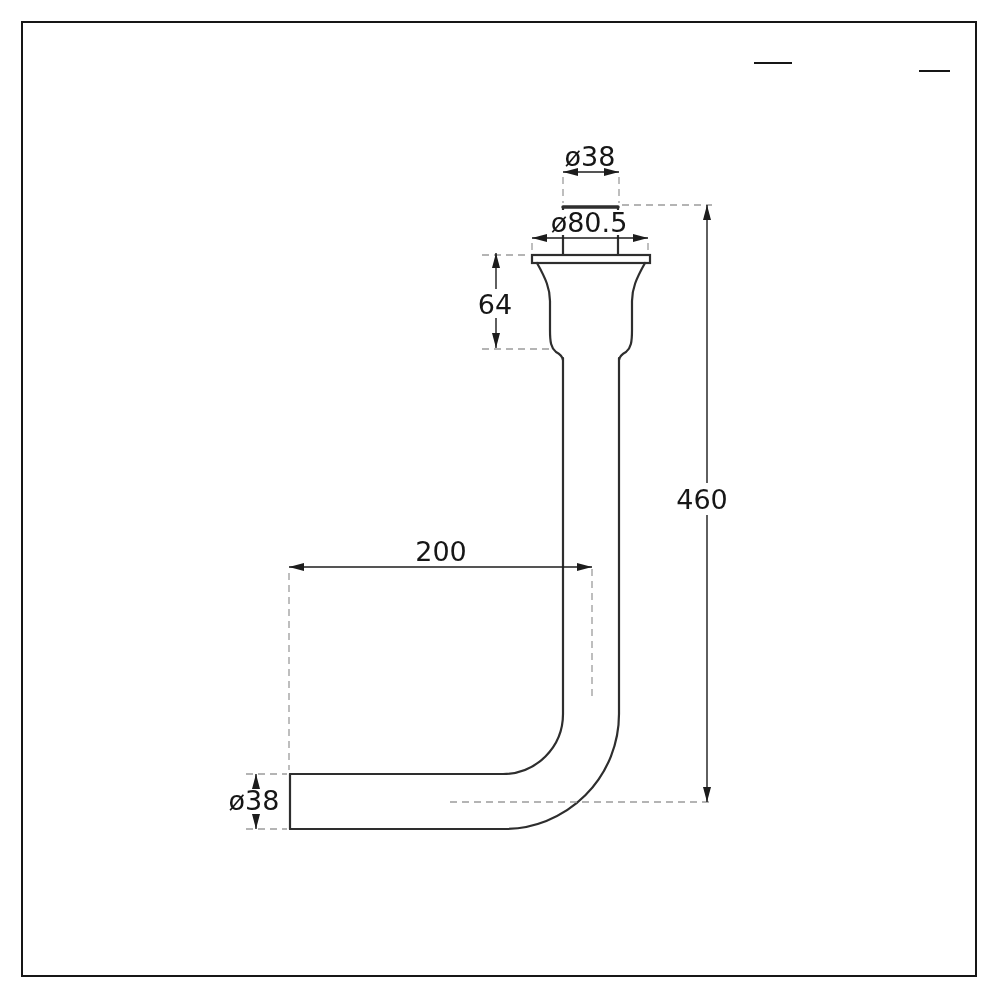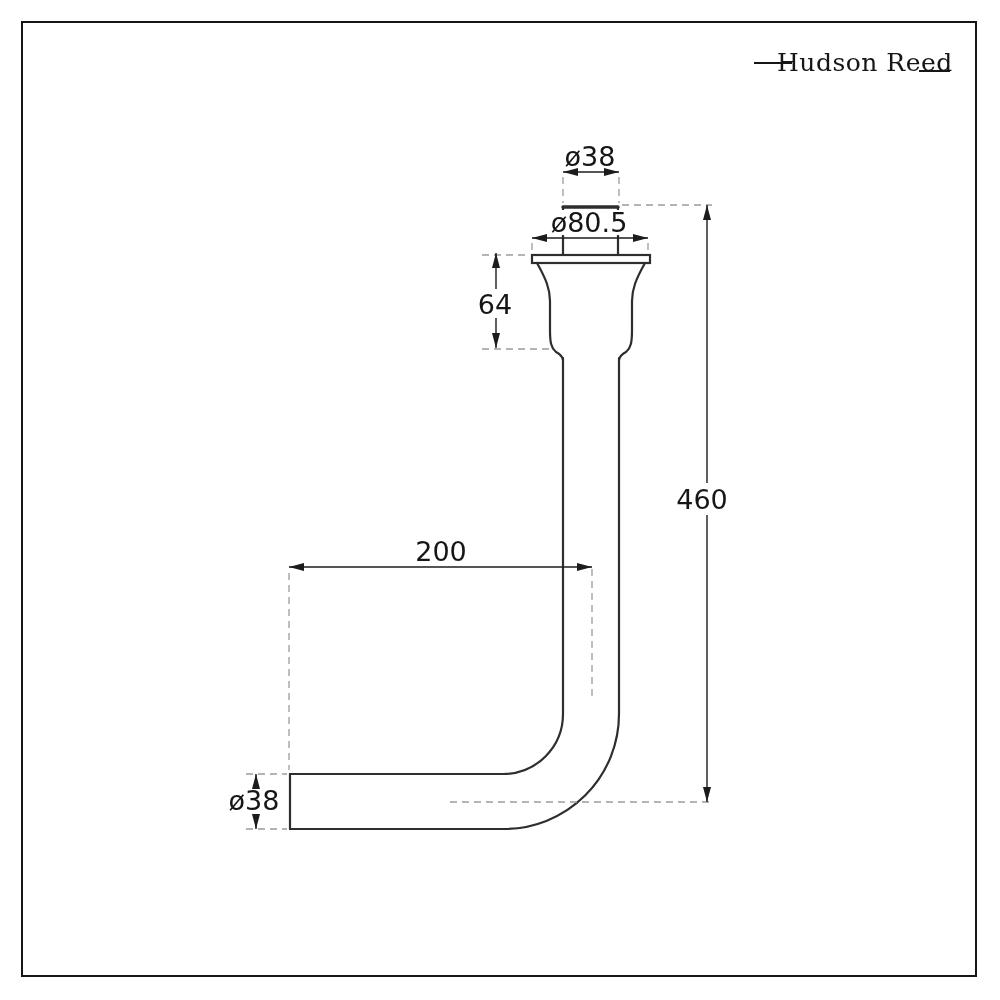--- a/index.html
+++ b/index.html
@@ -47,21 +47,20 @@
   }
 </style>
 </head>
 <body>
 
 <div class="page">
 
   <div class="frame"></div>
 
   <div class="brand-line-left"></div>
-  <div class="brand-text">Hudson Reed</div>
   <div class="brand-line-right"></div>
 
   <svg class="drawing" width="1000" height="1000" viewBox="0 0 1000 1000">
 
     <g fill="none" stroke="#2e2e2e" stroke-width="2.2" stroke-linecap="round">
       <path d="M563,207 L618,207" stroke-width="3.4"></path>
       <path d="M563,207 V255 M618,207 V255"></path>
       <rect x="532" y="255" width="118" height="8"></rect>
       <path d="M537,263 C546,279 550,289 550,301 L550,330 C550,342 551,348 556,352 Q562,355 563,360"></path>
       <path d="M645,263 C636,279 632,289 632,301 L632,330 C632,342 631,348 626,352 Q620,355 619,360"></path>

